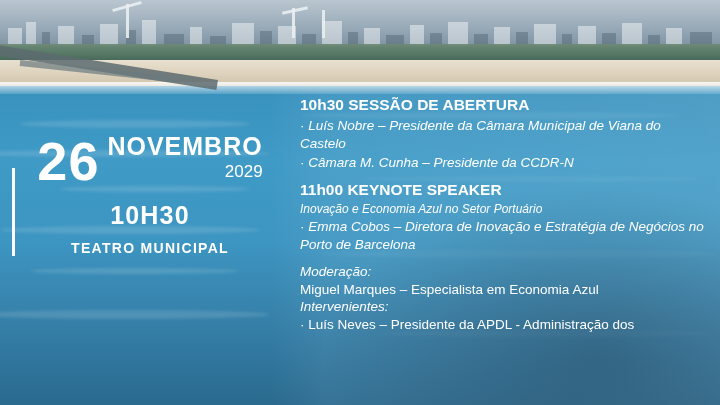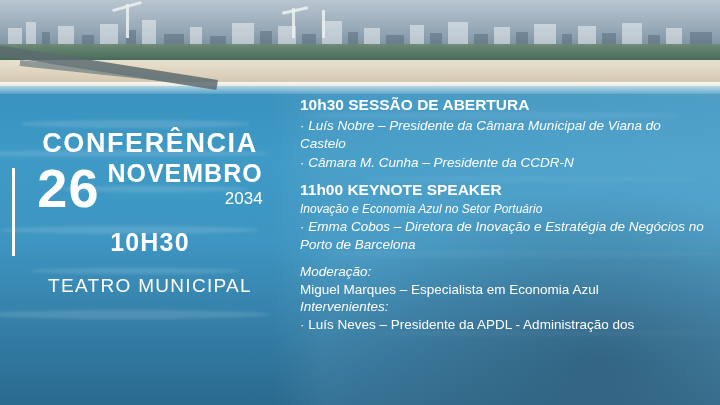--- a/index.html
+++ b/index.html
@@ -145,25 +145,25 @@
     margin-top: 2px;
     margin-left: 1px;
   }
   .time {
     font-size: 25px;
     font-weight: bold;
     letter-spacing: 1.2px;
     margin-top: 16px;
   }
   .venue {
-    font-size: 19px;
-    font-weight: normal;
+    font-size: 14px;
+    font-weight: bold;
     letter-spacing: 1.3px;
     line-height: 1.25;
-    margin-top: 17px;
+    margin-top: 10px;
   }
 
   
   .prog {
     position: absolute;
     left: 300px; top: 96px; width: 406px;
     color: #ffffff;
   }
   .session { margin-bottom: 9px; }
   .sess-head {
@@ -257,26 +257,25 @@
     <div class="wave" style="left:320px; top:250px; width:400px; height:8px; opacity:.35;"></div>
     <div class="wave" style="left:380px; top:330px; width:330px; height:7px; opacity:.35;"></div>
 
     <div class="deep"></div>
     <div class="textwash"></div>
   </div>
 
   <div class="left-rule"></div>
 
   <div class="left-block">
-    <div class="conf-word">CONFERÊNCIA</div>
     <div class="date-row">
       <div class="date-num">26</div>
       <div class="date-right">
         <div class="date-month">NOVEMBRO</div>
-        <div class="date-year">2034</div>
+        <div class="date-year">2029</div>
       </div>
     </div>
     <div class="time">10H30</div>
     <div class="venue">
       <div>TEATRO MUNICIPAL</div>
     </div>
   </div>
 
   <div class="prog">
 

